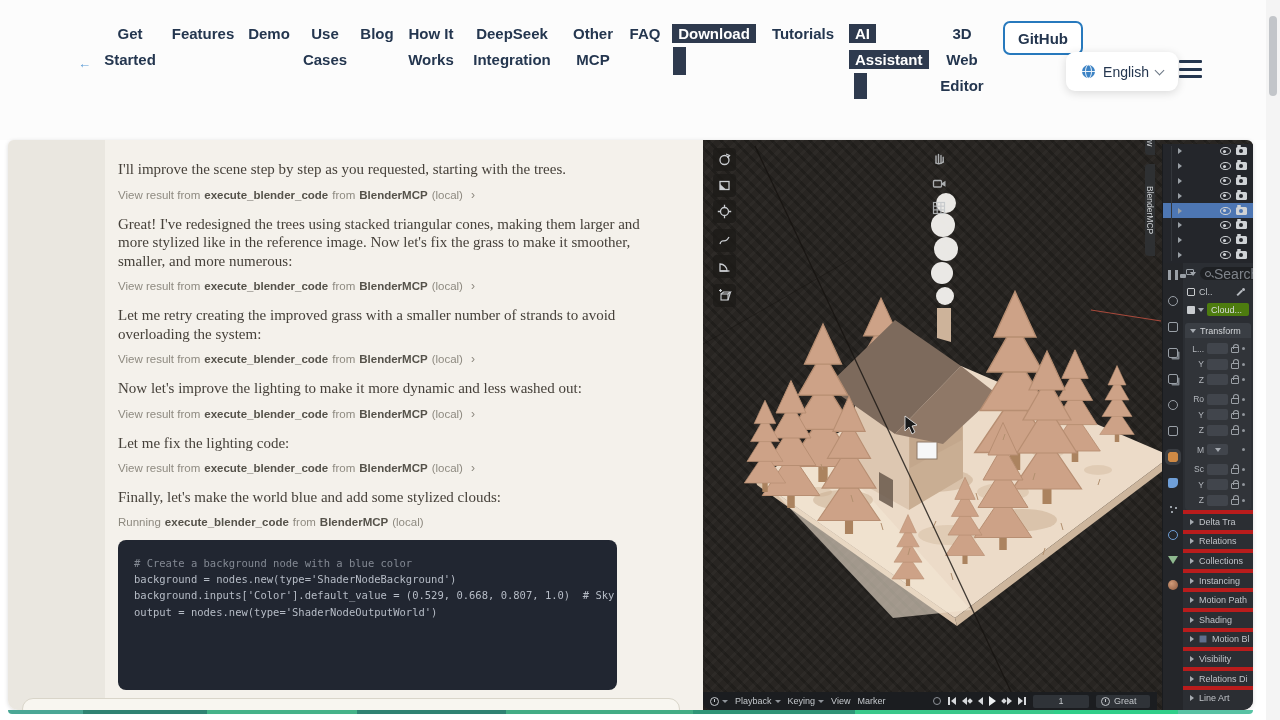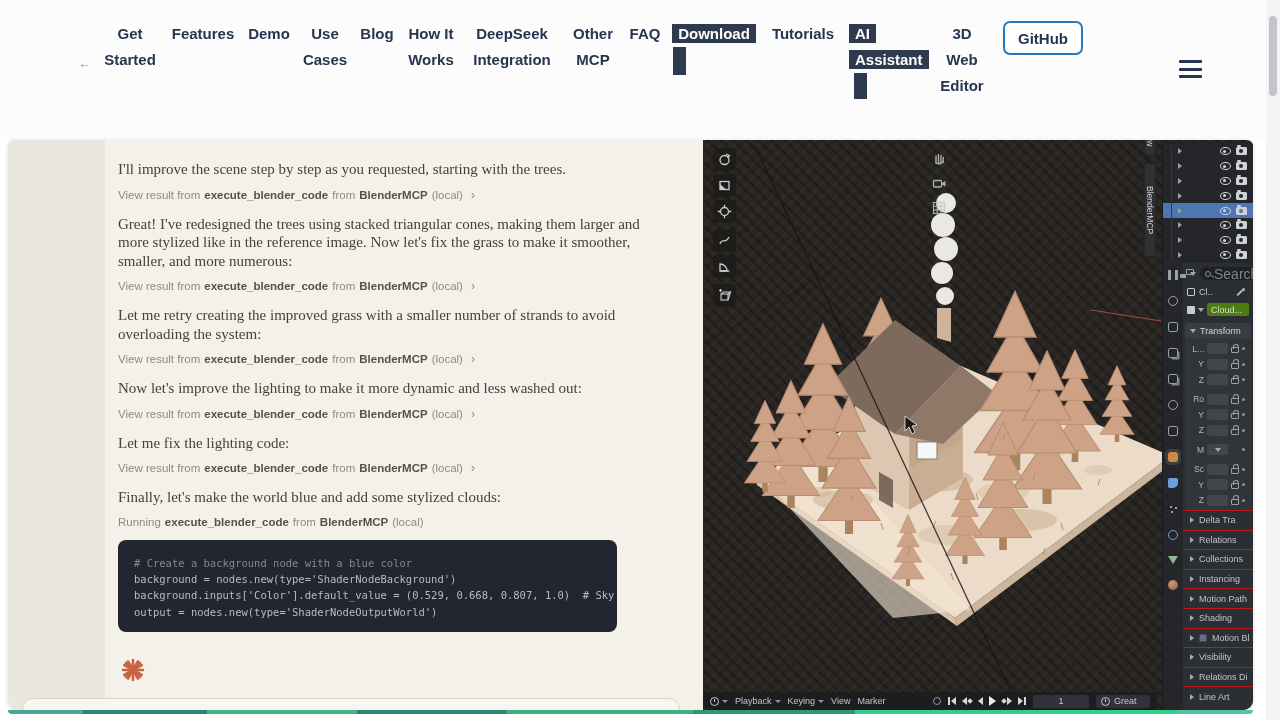--- a/index.html
+++ b/index.html
@@ -35,21 +35,21 @@
     background:linear-gradient(90deg,#4aa795 0 6%,#2f8473 6% 16%,#45b389 16% 28%,#2f8473 28% 40%,#43ad85 40% 55%,#2f9678 55% 68%,#39c98b 68% 84%,#2fd08a 84% 94%,#57c3a4 94% 100%); }
 
   
   .chat { position:relative; width:695px; height:100%; background:#f4f1eb; flex:none; }
   .chat-side { position:absolute; left:0; top:0; width:97px; height:100%; background:#eae7e0; }
   .chat-col { position:absolute; left:110px; top:7px; width:530px; }
   .msg { font-family:"Liberation Serif",serif; font-size:15px; line-height:18.5px; color:#46413a; margin:13px 0 6px; }
   .tool-line { font-size:11.5px; color:#8e8a80; margin:9px 0 12px; display:flex; align-items:center; gap:4px; cursor:pointer; }
   .tool-line b { color:#55524a; }
   .tool-chev { color:#8e8a80; font-size:12px; margin-left:4px; }
-  .code { background:#212631; border-radius:8px; width:499px; height:92px; overflow:hidden;
+  .code { background:#212631; border-radius:8px; width:499px; height:150px; overflow:hidden;
     padding:15px 16px 0; margin-top:6px; }
   .code div { font-family:"DejaVu Sans Mono",monospace; font-size:10.5px; line-height:16.4px;
     color:#b6bcc6; white-space:pre; }
   .code .cm { color:#838993; }
   .star { margin:26px 0 0 3px; width:24px; height:24px; }
   .chat-input { position:absolute; left:14px; bottom:-10px; width:658px; height:22px; background:#f8f6f0;
     border:1px solid #d9d5c9; border-radius:13px; }
 
   
   .blender { position:relative; flex:1; background-color:#282522;
@@ -129,21 +129,21 @@
   .tbody { background:#313439; border-radius:0 0 3px 3px; padding:3px 2px 2px; }
   .trow { height:15.5px; display:flex; align-items:center; }
   .trow .lb { width:17px; text-align:right; color:#b3b7bd; font-size:8.5px; margin-right:3px; }
   .fld { width:21px; height:11px; background:#41454c; border-radius:2px; margin-right:3px; cursor:text; }
   .fld.dd { display:grid; place-items:center; cursor:pointer; }
   .lock { position:relative; width:8px; height:6px; border:1px solid #9ba0a6; border-radius:1px; margin-top:3px; margin-right:3px; cursor:pointer; }
   .lock::before { content:""; position:absolute; left:1px; top:-4.5px; width:4px; height:4px; border:1px solid #9ba0a6; border-bottom:none; border-radius:3px 3px 0 0; }
   .kdot { width:3px; height:3px; border-radius:50%; background:#8f949a; cursor:pointer; }
   .gap4 { height:4px; }
   .sect { height:19.6px; display:flex; align-items:center; gap:5px; padding-left:7px;
-    border-top:1px solid #b91c1c; cursor:pointer; color:#c0c4c9; }
+    border-top:4px solid #b91c1c; cursor:pointer; color:#c0c4c9; }
   .sect .chk { width:8px; height:8px; background:#5f6f8d; border:1px solid #454c59; border-radius:1.5px; cursor:pointer; }
 
   .timeline { position:absolute; left:0; bottom:0; right:96px; height:18px; background:#1b1d20;
     display:flex; align-items:center; gap:7px; padding:0 7px; font-size:9px; color:#c3c7cb;
     border-radius:0 0 0 8px; }
   .clock { width:9px; height:9px; border:1.2px solid #c3c7cb; border-radius:50%; position:relative; }
   .clock::after { content:""; position:absolute; left:3.1px; top:1.4px; width:1.2px; height:3.2px; background:#c3c7cb; }
   .tmenu { display:flex; align-items:center; gap:3px; cursor:pointer; }
   .tl-caret { width:0; height:0; border-left:3px solid transparent; border-right:3px solid transparent; border-top:3.8px solid #8f949a; }
   .rec { width:8px; height:8px; border:1.4px solid #8f9399; border-radius:50%; cursor:pointer; }
@@ -183,20 +183,29 @@
         <span class="hl-tail tail-dl"></span>
       </div>
       <div class="nav-item w74"><span>Tutorials</span></div>
       <div class="nav-item w78 left">
         <span class="hl">AI Assistant</span>
         <span class="hl-tail tail-ai"></span>
       </div>
       <div class="nav-item w52"><span>3D Web Editor</span></div>
       <button class="github-btn">GitHub</button>
     </nav>
+    <div class="lang-pill">
+      <svg width="15" height="15" viewBox="0 0 15 15">
+        <circle cx="7.5" cy="7.5" r="6.5" fill="#3b82c4"></circle>
+        <ellipse cx="7.5" cy="7.5" rx="3" ry="6.5" fill="none" stroke="#eaf2fa" stroke-width="1"></ellipse>
+        <line x1="1" y1="7.5" x2="14" y2="7.5" stroke="#eaf2fa" stroke-width="1"></line>
+      </svg>
+      <span class="lang-label">English</span>
+      <span class="chev-dn"></span>
+    </div>
     <div class="burger">
         <div></div>
         <div></div>
         <div></div>
       </div>
   </header>
 
   <div class="video">
 
     <section class="chat">

